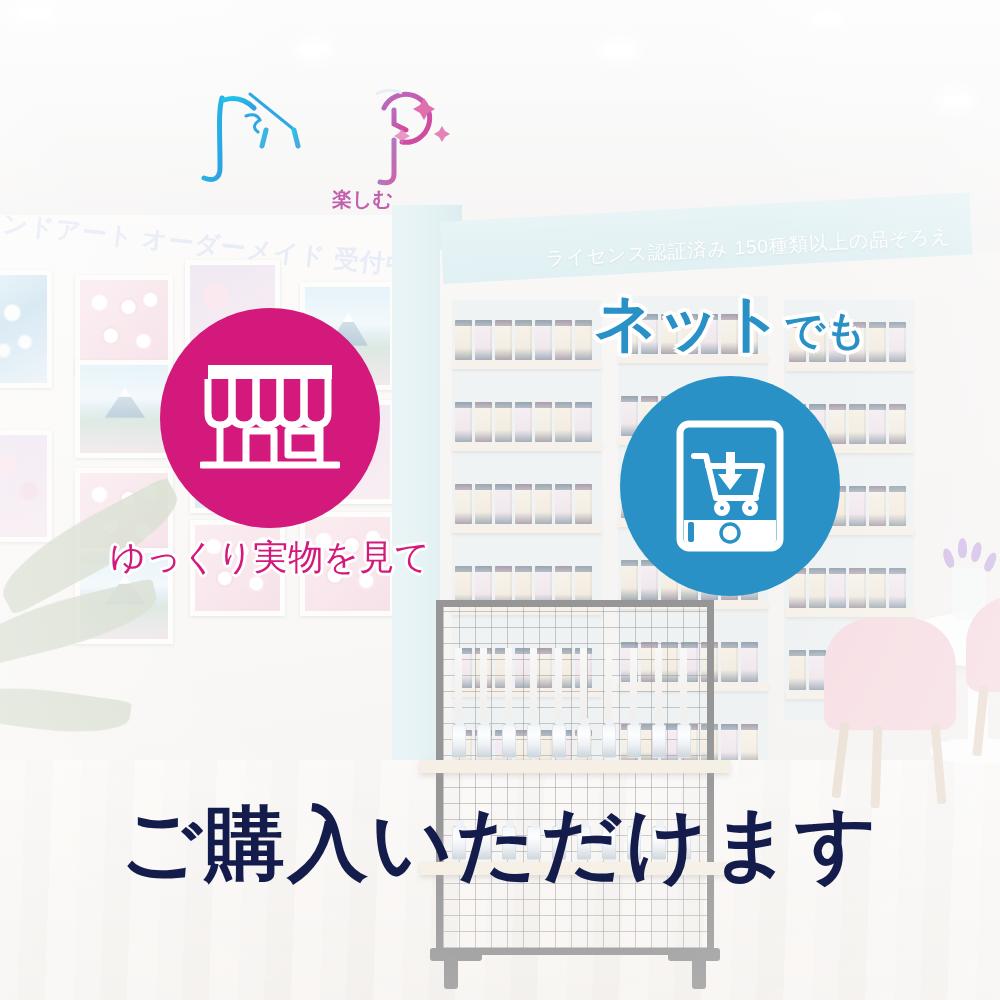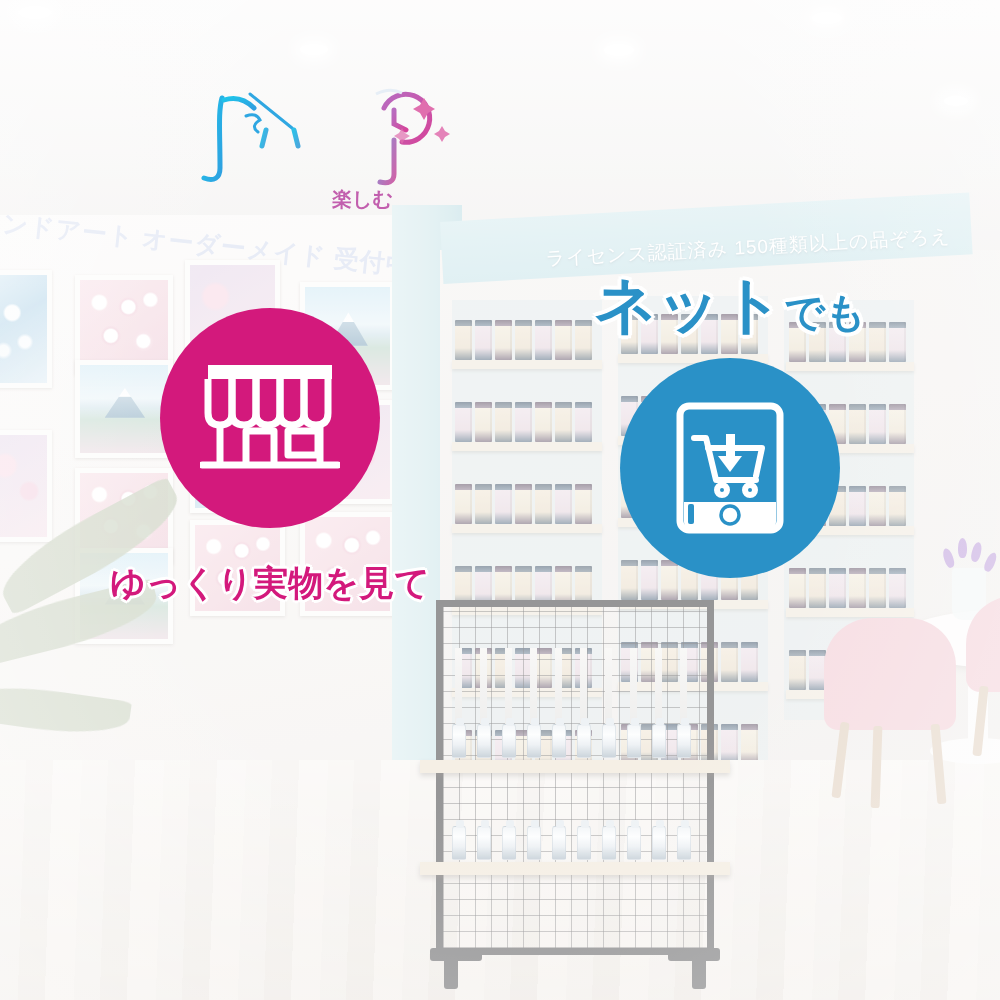--- a/index.html
+++ b/index.html
@@ -111,40 +111,40 @@
   .logo svg{display:block;}
 
   
   .headline{position:absolute;left:496px;top:96px;
     font-size:72px;font-weight:bold;color:#131c4b;letter-spacing:2px;
     white-space:nowrap;line-height:1;}
 
   
   .feature{position:absolute;width:360px;text-align:center;}
   .feature.left{left:90px;top:286px;}
-  .feature.right{left:550px;top:274px;}
+  .feature.right{left:550px;top:292px;}
 
   .feature-head{font-weight:bold;line-height:1;white-space:nowrap;}
   .feature-head .big{font-size:62px;}
   .feature-head .small{font-size:40px;}
   .left .feature-head{color:#d3197c;
     text-shadow:
       -3px -3px 0 #fff, 3px -3px 0 #fff, -3px 3px 0 #fff, 3px 3px 0 #fff,
       -4px 0 0 #fff, 4px 0 0 #fff, 0 -4px 0 #fff, 0 4px 0 #fff;}
   .right .feature-head{color:#2a91c7;
     text-shadow:
       -3px -3px 0 #fff, 3px -3px 0 #fff, -3px 3px 0 #fff, 3px 3px 0 #fff,
       -4px 0 0 #fff, 4px 0 0 #fff, 0 -4px 0 #fff, 0 4px 0 #fff;}
 
   .circle{width:220px;height:220px;border-radius:50%;margin:22px auto 0;
     display:flex;align-items:center;justify-content:center;}
   .circle.pink{background:#d3197c;}
   .circle.blue{background:#2a91c7;}
 
-  .caption{margin-top:32px;font-size:35px;font-weight:bold;white-space:nowrap;
+  .caption{margin-top:6px;font-size:35px;font-weight:normal;white-space:nowrap;
     text-shadow:
       -2px -2px 0 #fff, 2px -2px 0 #fff, -2px 2px 0 #fff, 2px 2px 0 #fff,
       -3px 0 0 #fff, 3px 0 0 #fff, 0 -3px 0 #fff, 0 3px 0 #fff;}
   .left .caption{color:#d3197c;}
   .right .caption{color:#2a91c7;}
 
   
   .bottomline{position:absolute;left:0;top:800px;width:100%;text-align:center;
     font-size:80px;font-weight:bold;color:#131c4b;letter-spacing:3px;line-height:1.1;}
 </style>
@@ -527,14 +527,15 @@
             <circle cx="80" cy="92" r="5"></circle>
           </g>
           <g fill="#ffffff">
             <rect x="56" y="36" width="9" height="28"></rect>
             <path d="M48 58 L60 74 L72 58 Z"></path>
           </g>
         </svg>
       </div>
     </div>
 
+    <div class="bottomline">ご購入いただけます</div>
   </div>
 </div>
 
 </body></html>

